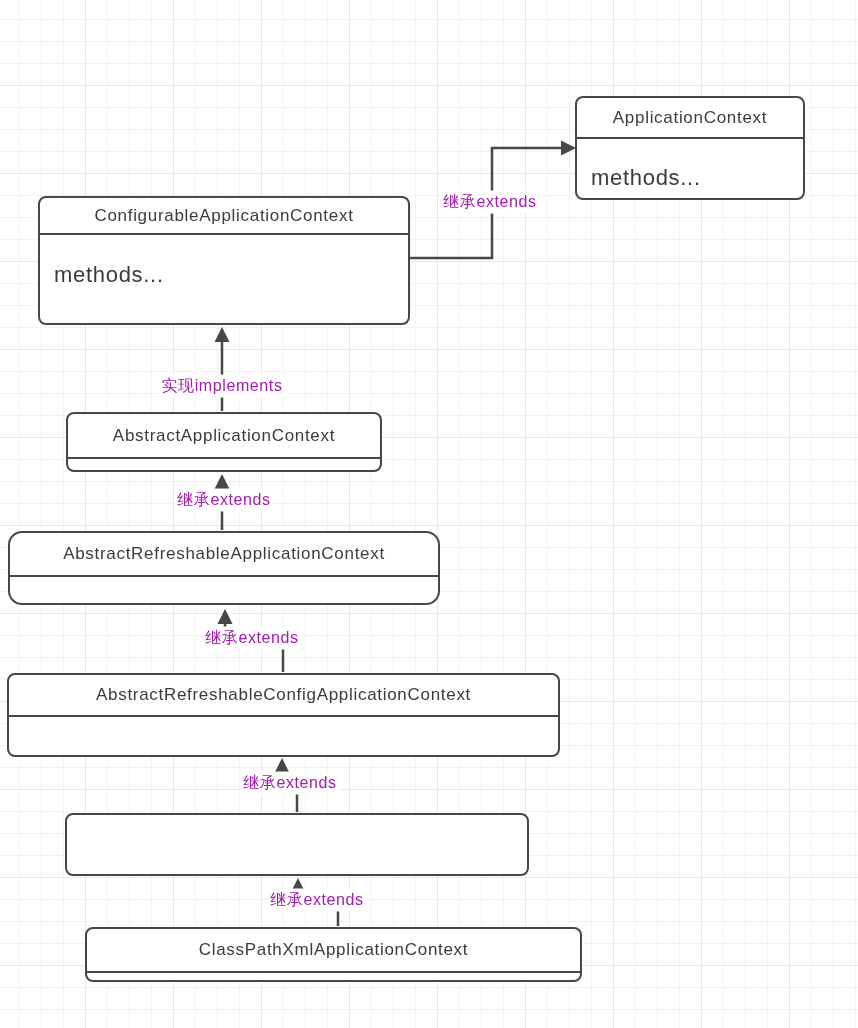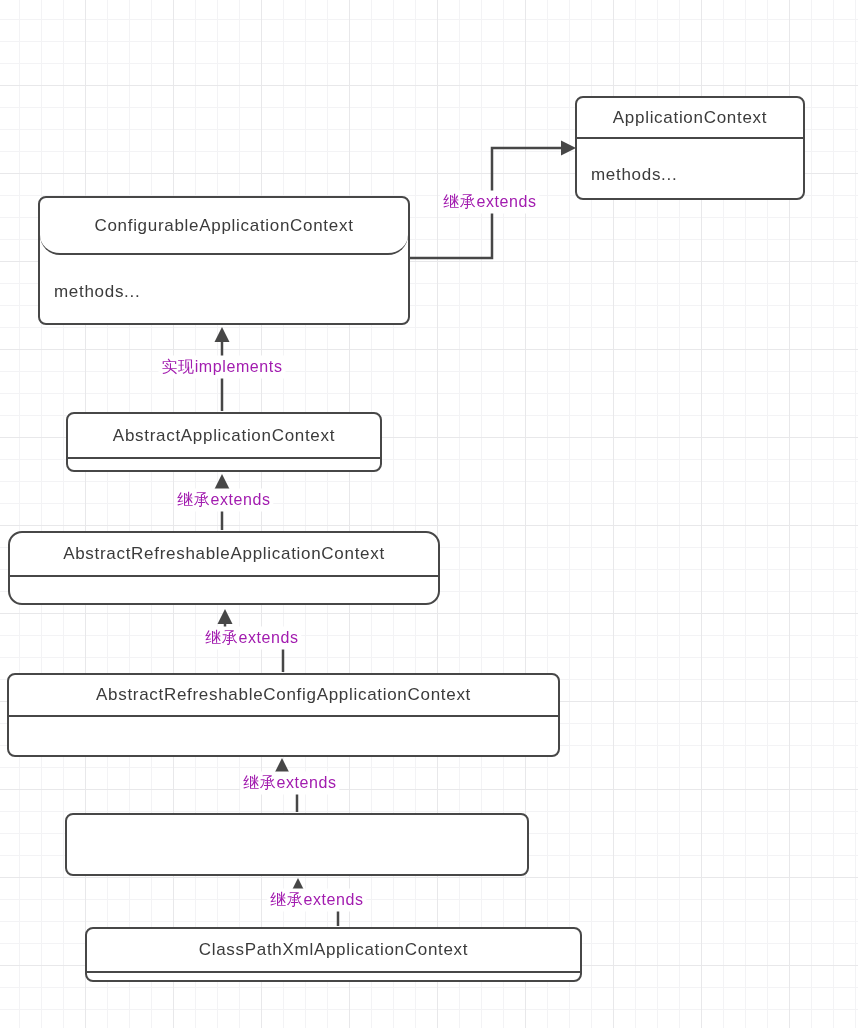--- a/index.html
+++ b/index.html
@@ -44,21 +44,21 @@
     align-items: center;
     justify-content: center;
     font-size: 17px;
     letter-spacing: 0.7px;
     color: #3b3b3b;
     white-space: nowrap;
   }
   .node-body {
     flex: 1;
     box-sizing: border-box;
-    font-size: 17px;
+    font-size: 22px;
     letter-spacing: 0.7px;
     color: #3b3b3b;
     white-space: nowrap;
   }
   .edge-label {
     position: absolute;
     transform: translate(-50%, -50%);
     background: #ffffff;
     padding: 1px 3px;
     font-size: 16px;
@@ -98,21 +98,21 @@
     <polygon points="298,878 290.5,893 305.5,893" fill="#474747" stroke="none"></polygon>
   </g>
 </svg>
 
 <div class="node" style="left:575px; top:96px; width:230px; height:104px;">
   <div class="node-title" style="height:41px;">ApplicationContext</div>
   <div class="node-body" style="padding:26px 0 0 14px;">methods...</div>
 </div>
 
 <div class="node" style="left:38px; top:196px; width:372px; height:129px;">
-  <div class="node-title" style="height:57px;border-radius:20px;">ConfigurableApplicationContext</div>
+  <div class="node-title" style="height:37px;">ConfigurableApplicationContext</div>
   <div class="node-body" style="padding:27px 0 0 14px;">methods...</div>
 </div>
 
 <div class="node" style="left:66px; top:412px; width:316px; height:60px;">
   <div class="node-title" style="height:45px;">AbstractApplicationContext</div>
   <div class="node-body"></div>
 </div>
 
 <div class="node" style="left:8px; top:531px; width:432px; height:74px;border-radius:14px;">
   <div class="node-title" style="height:44px;">AbstractRefreshableApplicationContext</div>
@@ -127,17 +127,17 @@
 <div class="node" style="left:65px; top:813px; width:464px; height:63px;">
   <div class="node-body"></div>
 </div>
 
 <div class="node" style="left:85px; top:927px; width:497px; height:55px;">
   <div class="node-title" style="height:44px;">ClassPathXmlApplicationContext</div>
   <div class="node-body"></div>
 </div>
 
 <div class="edge-label" style="left:490px; top:202px;">继承extends</div>
-<div class="edge-label" style="left:222px; top:367px;">实现implements</div>
+<div class="edge-label" style="left:222px; top:386px;">实现implements</div>
 <div class="edge-label" style="left:224px; top:500px;">继承extends</div>
 <div class="edge-label" style="left:252px; top:638px;">继承extends</div>
 <div class="edge-label" style="left:290px; top:783px;">继承extends</div>
 <div class="edge-label" style="left:317px; top:900px;">继承extends</div>
 
 </body></html>

